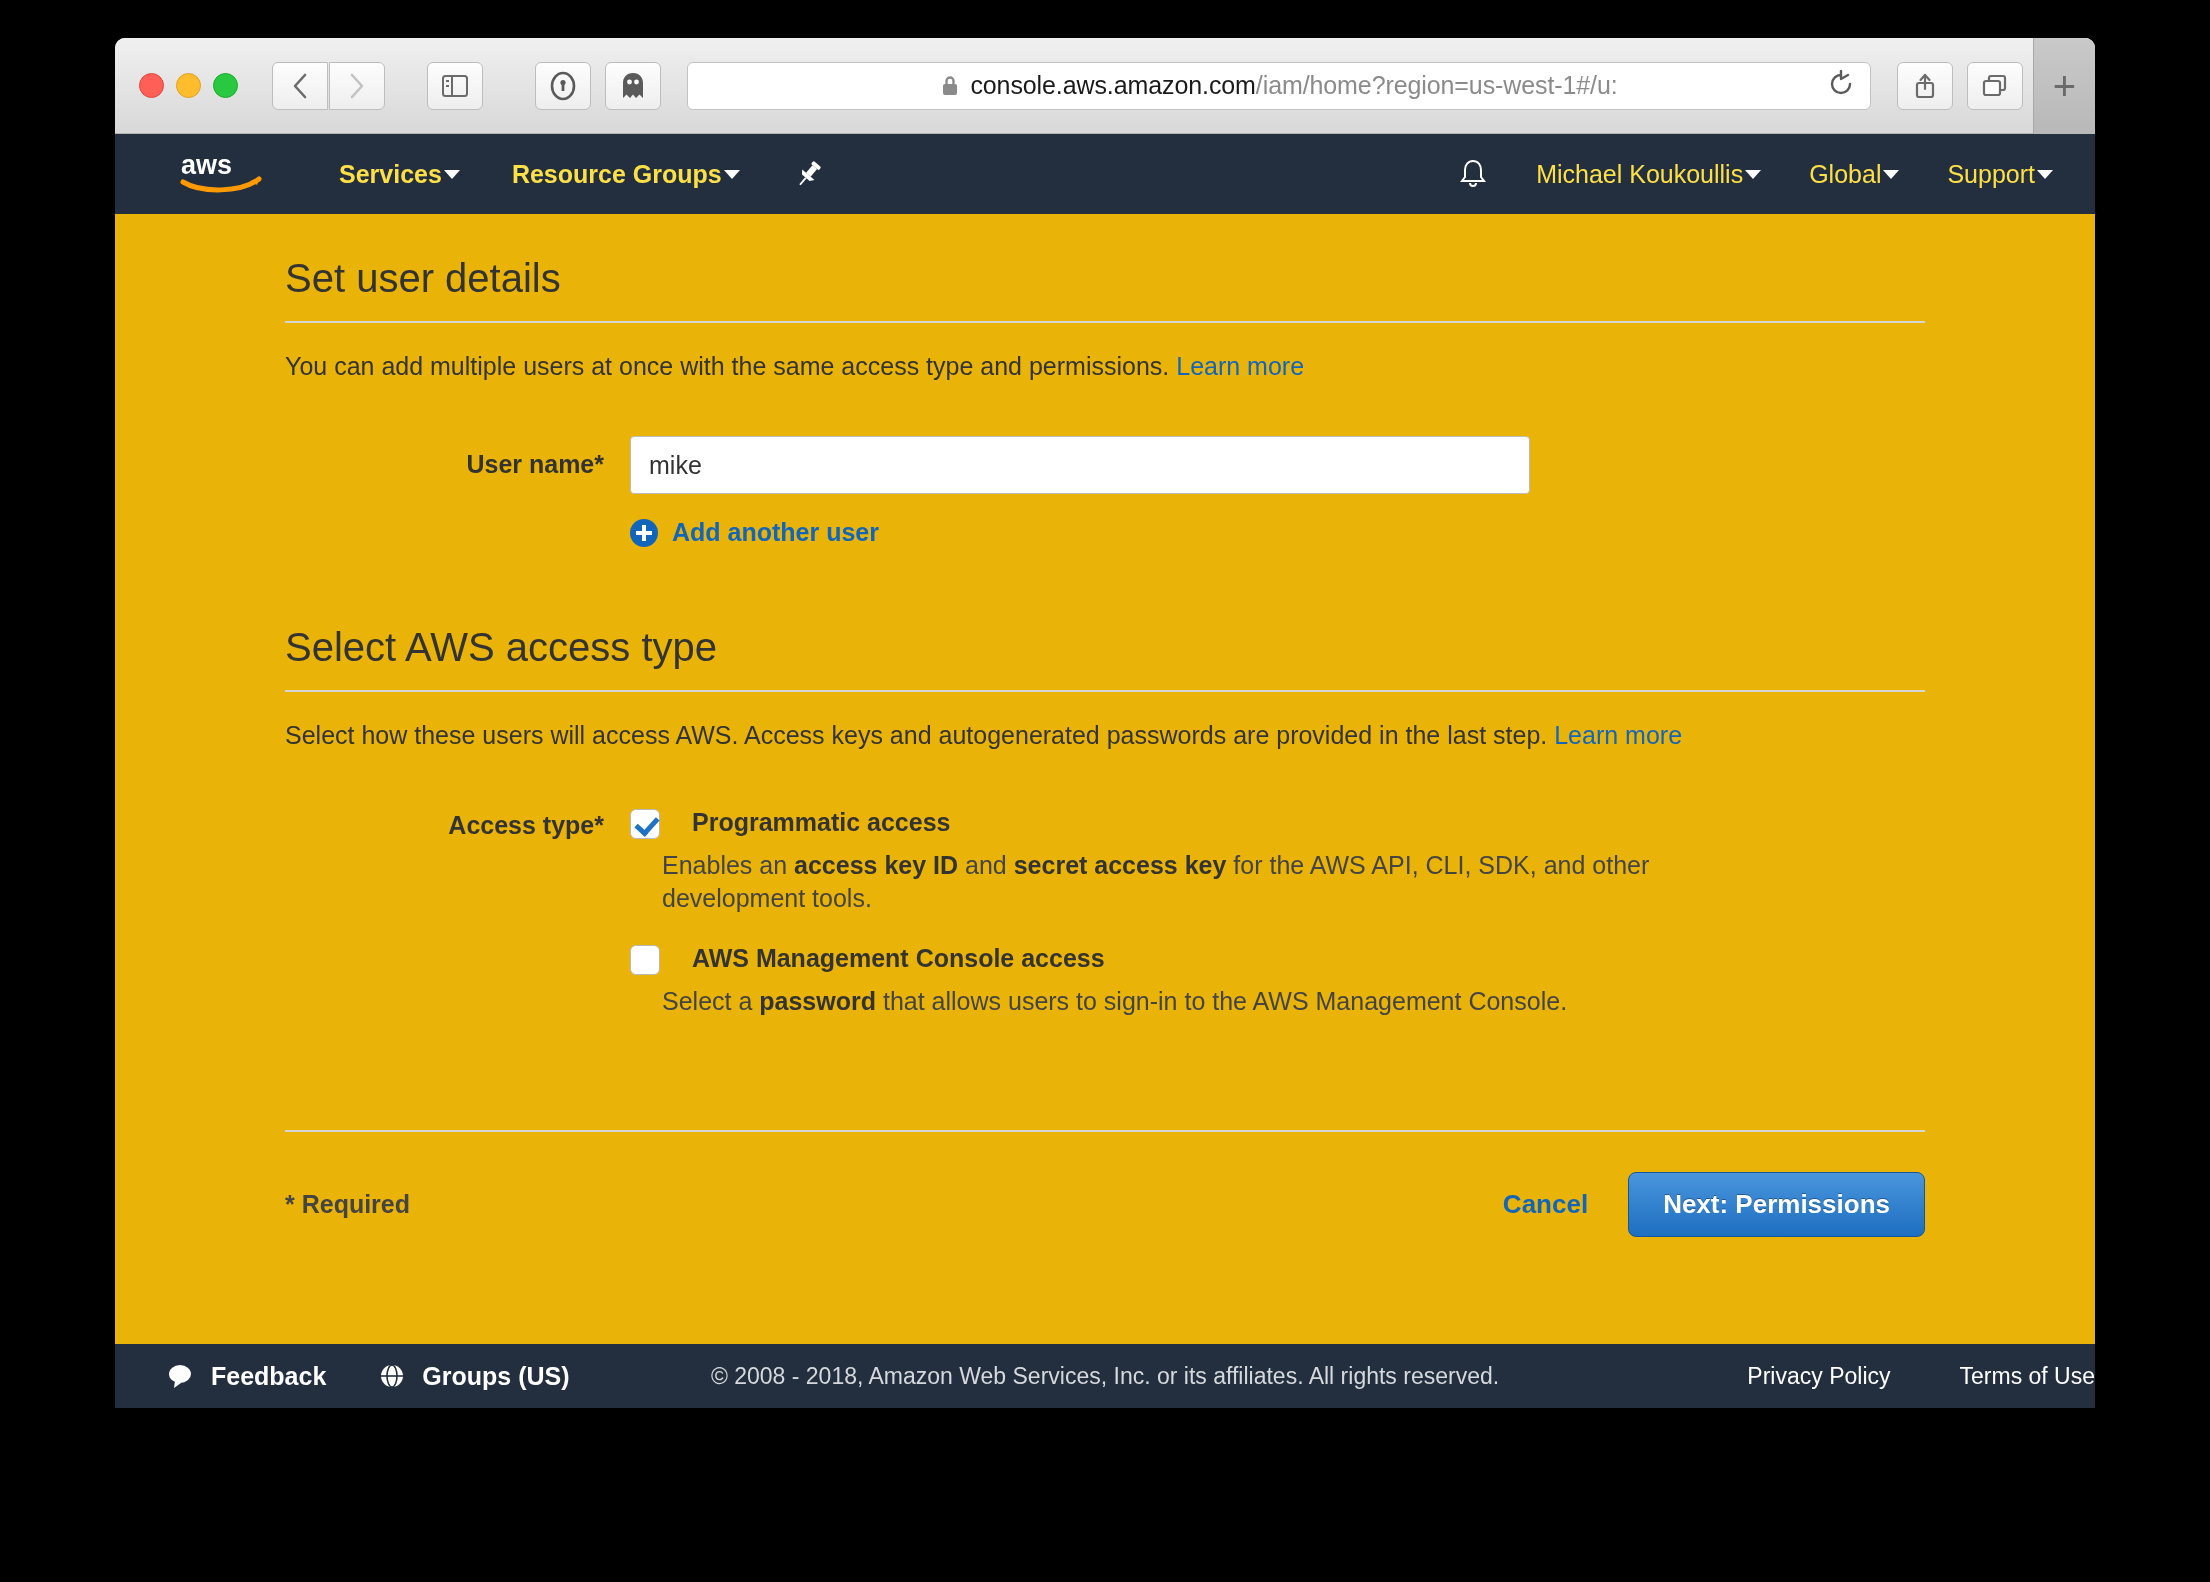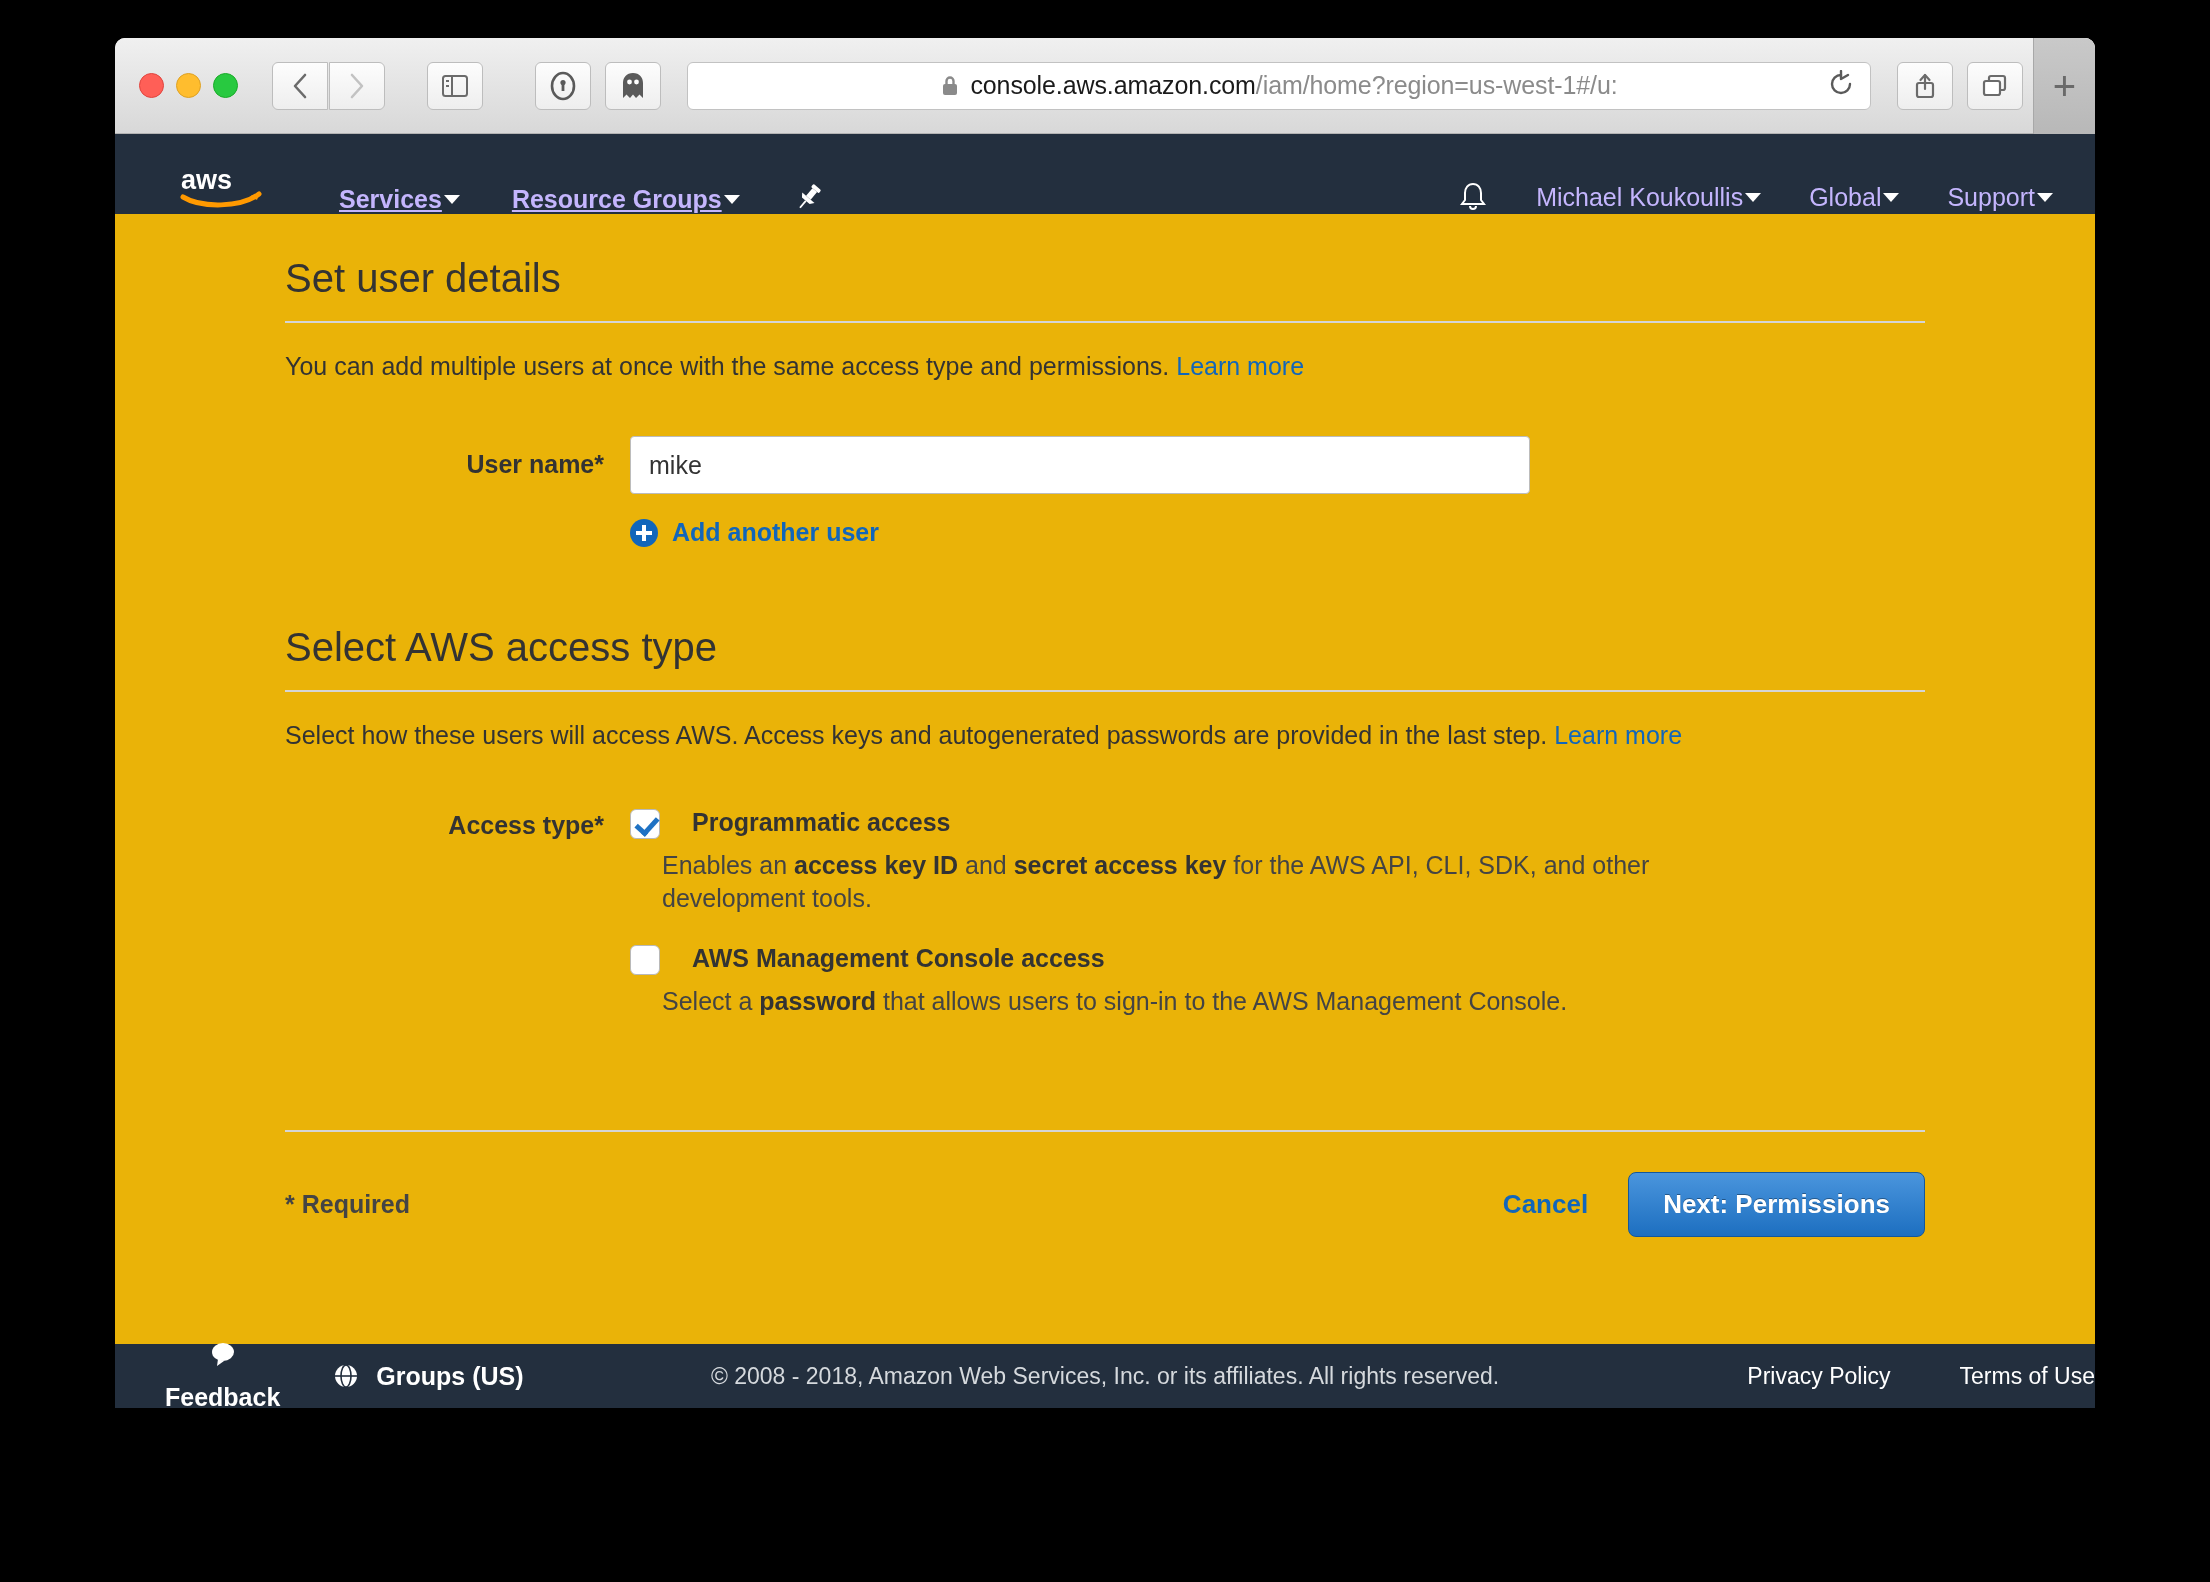--- a/index.html
+++ b/index.html
@@ -86,25 +86,24 @@
     display: flex; align-items: center; justify-content: center;
     color: #6a6a6a; font-size: 40px; font-weight: 300;
     line-height: 1;
   }
 
   
   #awsnav {
     height: 80px;
     background: #232f3e;
     display: flex;
-    align-items: flex-end;
-    color: #c4b5fd;
-    font-size: 25px;
-    position: relative;
-    text-decoration: underline;
+    align-items: center;
+    color: #fde047;
+    font-size: 25px;
+    position: relative;
   }
   #awslogo { margin-left: 64px; width: 90px; }
   .navitem {
     display: flex; align-items: center;
     gap: 2px;
     font-weight: bold;
     white-space: nowrap;
   }
   #nav-services { margin-left: 70px; }
   #nav-resource-groups { margin-left: 52px; }
@@ -281,21 +280,21 @@
   
   #awsfooter {
     height: 64px;
     background: #232f3e;
     display: flex;
     align-items: center;
     color: #ffffff;
     font-size: 25px;
     position: relative;
   }
-  #feedback { display: flex; align-items: center; gap: 16px; margin-left: 50px; font-weight: bold; flex-direction: column; }
+  #feedback { display: flex; align-items: center; gap: 16px; margin-left: 50px; font-weight: bold; }
   #language { display: flex; align-items: center; gap: 16px; margin-left: 52px; font-weight: bold; }
   #copyright {
     position: absolute; left: 50%; transform: translateX(-50%);
     color: #d5d9dd; font-size: 23px; white-space: nowrap;
   }
   #footerlinks {
     position: absolute; right: 0;
     display: flex; gap: 69px;
     font-size: 23px; color: #ffffff;
   }

